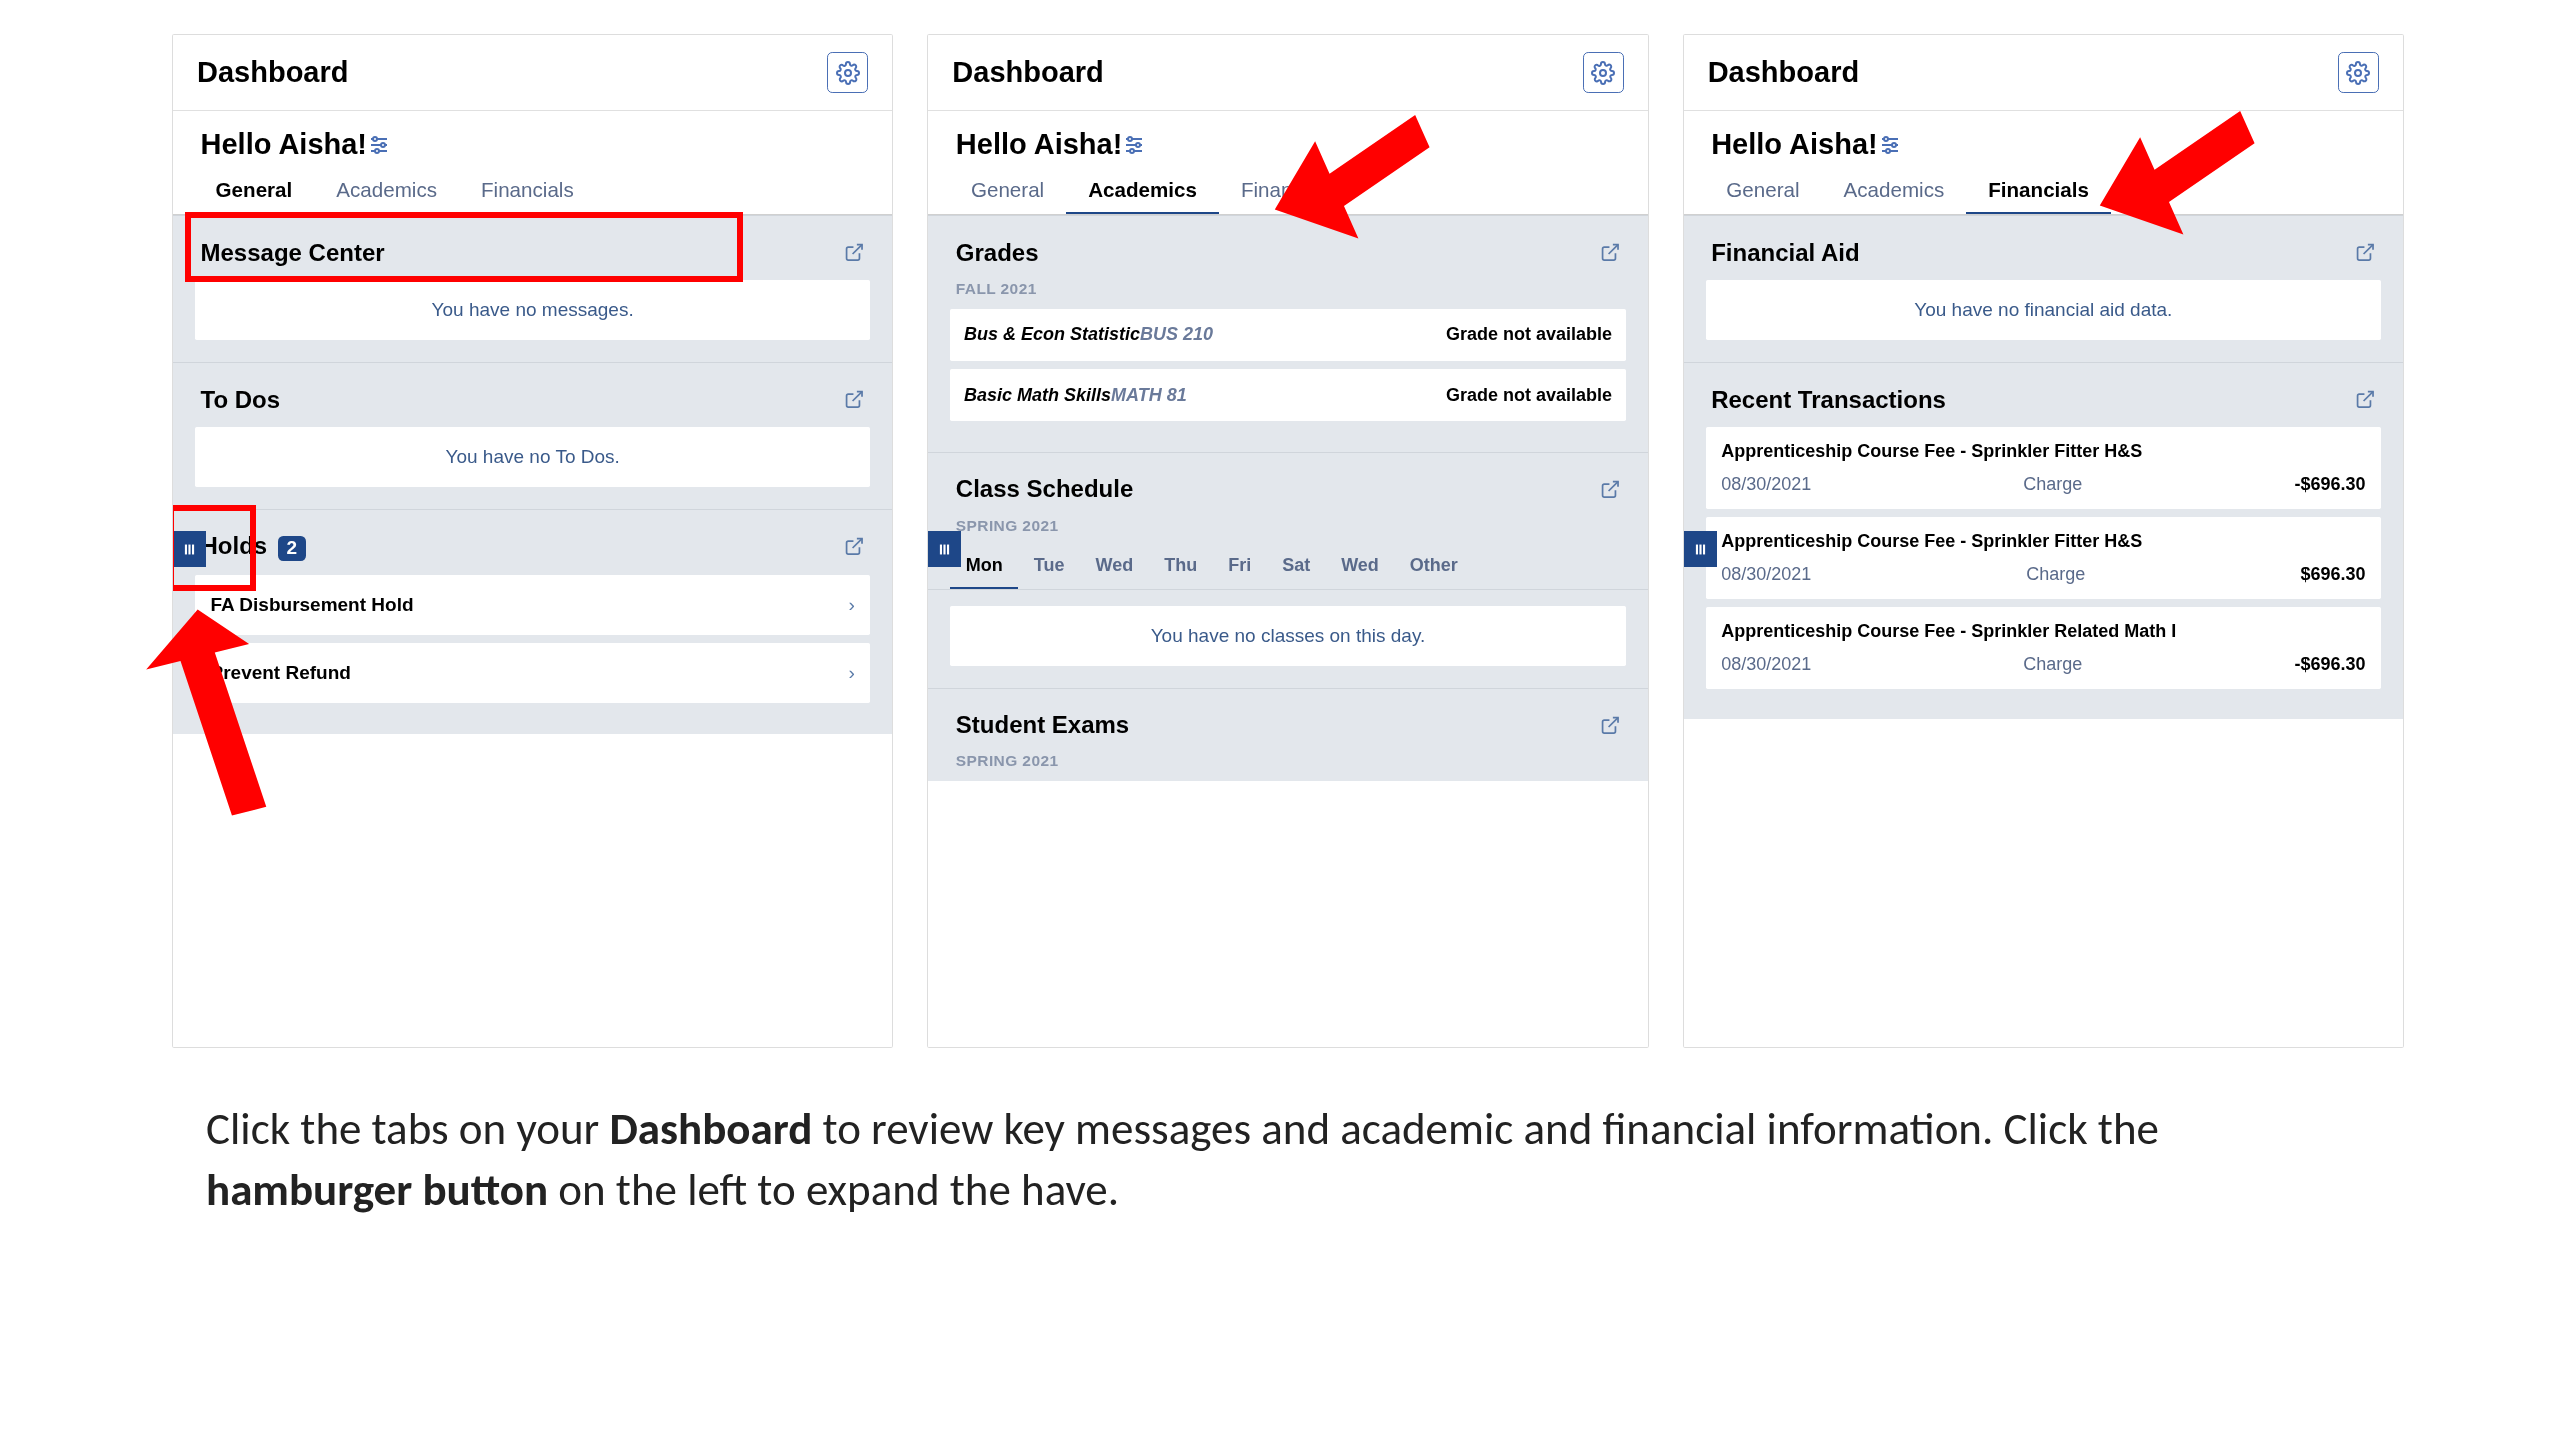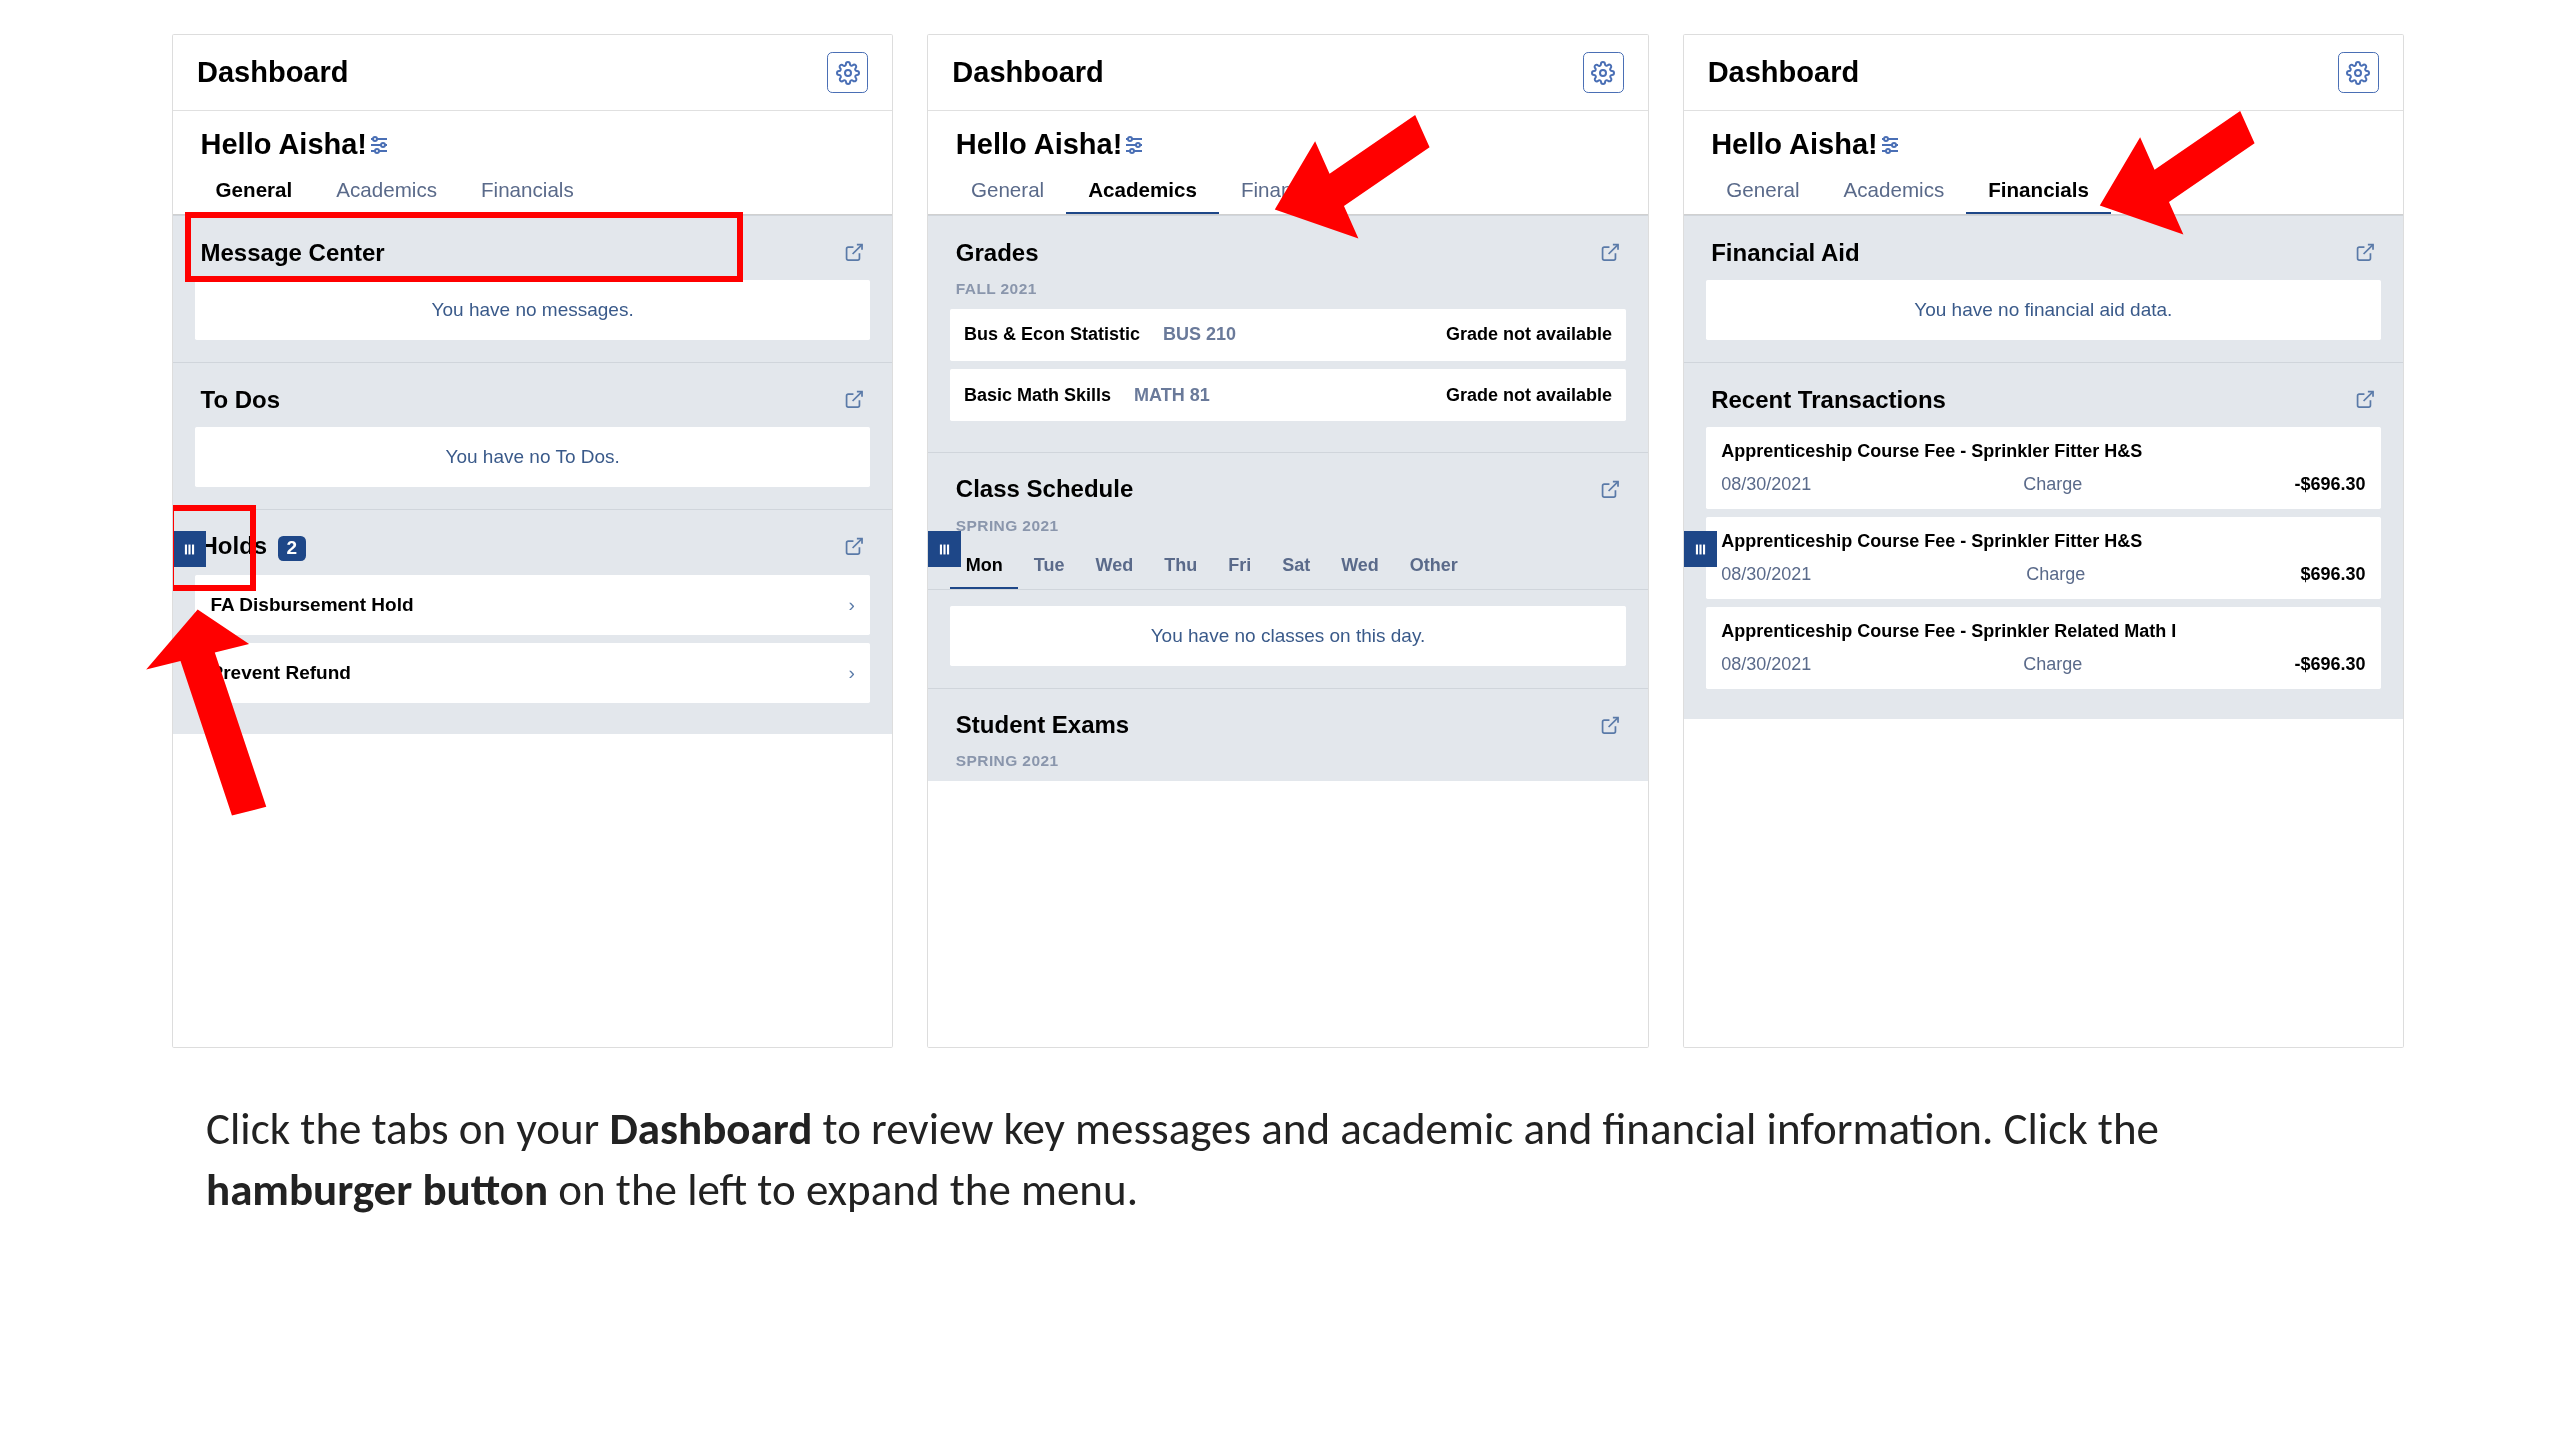--- a/index.html
+++ b/index.html
@@ -18,21 +18,21 @@
     .tab.active { color: #000; font-weight: 700; border-bottom-color: #1e4788; }
     .panel-body { background: #eceff2; padding: 0; }
     .card { background: #e3e7ec; margin: 0; border-top: 0.9px solid #d0d5db; padding: 17px 0 22px 0; }
     .card-header { display: flex; justify-content: space-between; align-items: center; padding: 5.2px 27.5px 13.7px 27.5px; }
     .card-title { font-size: 24px; font-weight: 700; color: #000; }
     .popout { color: #5a7aa8; width: 20.6px; height: 20.6px; cursor: pointer; }
     .holds-badge { display: inline-block; background: #1e4788; color: #fff; border-radius: 5.2px; padding: 1.7px 8.6px; font-size: 19px; font-weight: 700; margin-left: 6.9px; }
     .empty-msg { background: #fff; margin: 0 22px; padding: 19px; text-align: center; color: #3a5a8a; font-size: 19px; border-radius: 1.7px; }
     .sub-label { padding: 0 27.5px 10.3px 27.5px; font-size: 15.5px; font-weight: 700; color: #8a96ac; letter-spacing: 0.4px; }
     .white-row { background: #fff; margin: 0 22px 8.6px 22px; padding: 15.5px 13.7px; display: flex; justify-content: space-between; align-items: center; border-radius: 1.7px; }
-    .grade-row .left { display: flex; gap: 23px; align-items: flex-start; }
+    .grade-row .left { display: flex; gap: 0; align-items: flex-start; font-style: italic; }
     .course-name { font-size: 18px; font-weight: 700; color: #000; }
     .course-code { font-size: 18px; font-weight: 600; color: #6a7a9a; }
     .grade-status { font-size: 18px; font-weight: 700; color: #000; }
     .hold-row { background: #fff; margin: 0 22px 8.6px 22px; padding: 19px 15.5px; display: flex; justify-content: space-between; align-items: center; border-radius: 1.7px; cursor: pointer; }
     .hold-name { font-size: 19px; font-weight: 700; color: #000; }
     .chevron { color: #5a7aa8; font-size: 19px; }
     .day-tabs { display: flex; padding: 0 22px; border-bottom: 0.9px solid #d0d5db; margin-bottom: 16px; }
     .day-tab { padding: 10.3px 15.5px; font-size: 18px; color: #5a6a8a; font-weight: 600; cursor: pointer; border-bottom: 2.6px solid transparent; }
     .day-tab.active { color: #000; font-weight: 700; border-bottom-color: #1e4788; }
     .trans-row { background: #fff; margin: 0 22px 8.6px 22px; padding: 13.7px 15.5px 13.7px 15.5px; border-radius: 1.7px; }
@@ -322,15 +322,15 @@
   <polygon points="130,10 190,50 150,60 210,240 170,250 110,70 70,80" fill="#ff0000"></polygon>
 </svg>
 <svg class="red-arrow" style="top:86px; left:1245px; width:189px; height:155px;" viewBox="0 0 220 180">
   <polygon points="30,130 90,60 100,100 210,50 220,90 110,140 120,180" fill="#ff0000" transform="rotate(-10 110 110)"></polygon>
 </svg>
 <svg class="red-arrow" style="top:82px; left:2070px; width:189px; height:155px;" viewBox="0 0 220 180">
   <polygon points="30,130 90,60 100,100 210,50 220,90 110,140 120,180" fill="#ff0000" transform="rotate(-10 110 110)"></polygon>
 </svg>
 
 <div class="caption">
-  <span>Click the tabs on your </span><b>Dashboard</b><span> to review key messages and  academic and financial information. Click the </span><b>hamburger button</b><span> on the left to expand the menu.</span>
+  <span>Click the tabs on your </span><b>Dashboard</b><span> to review key messages and  academic and financial information. Click the </span><b>hamburger button</b><span> on the left to expand the have.</span>
 </div>
 
 
 </body></html>

